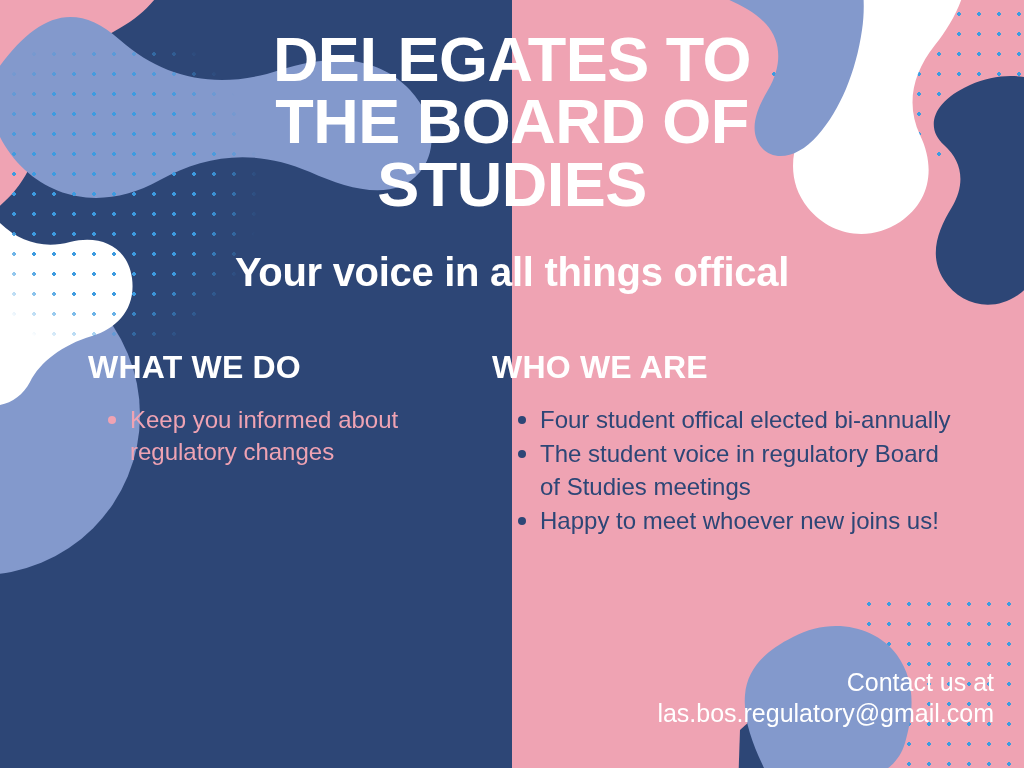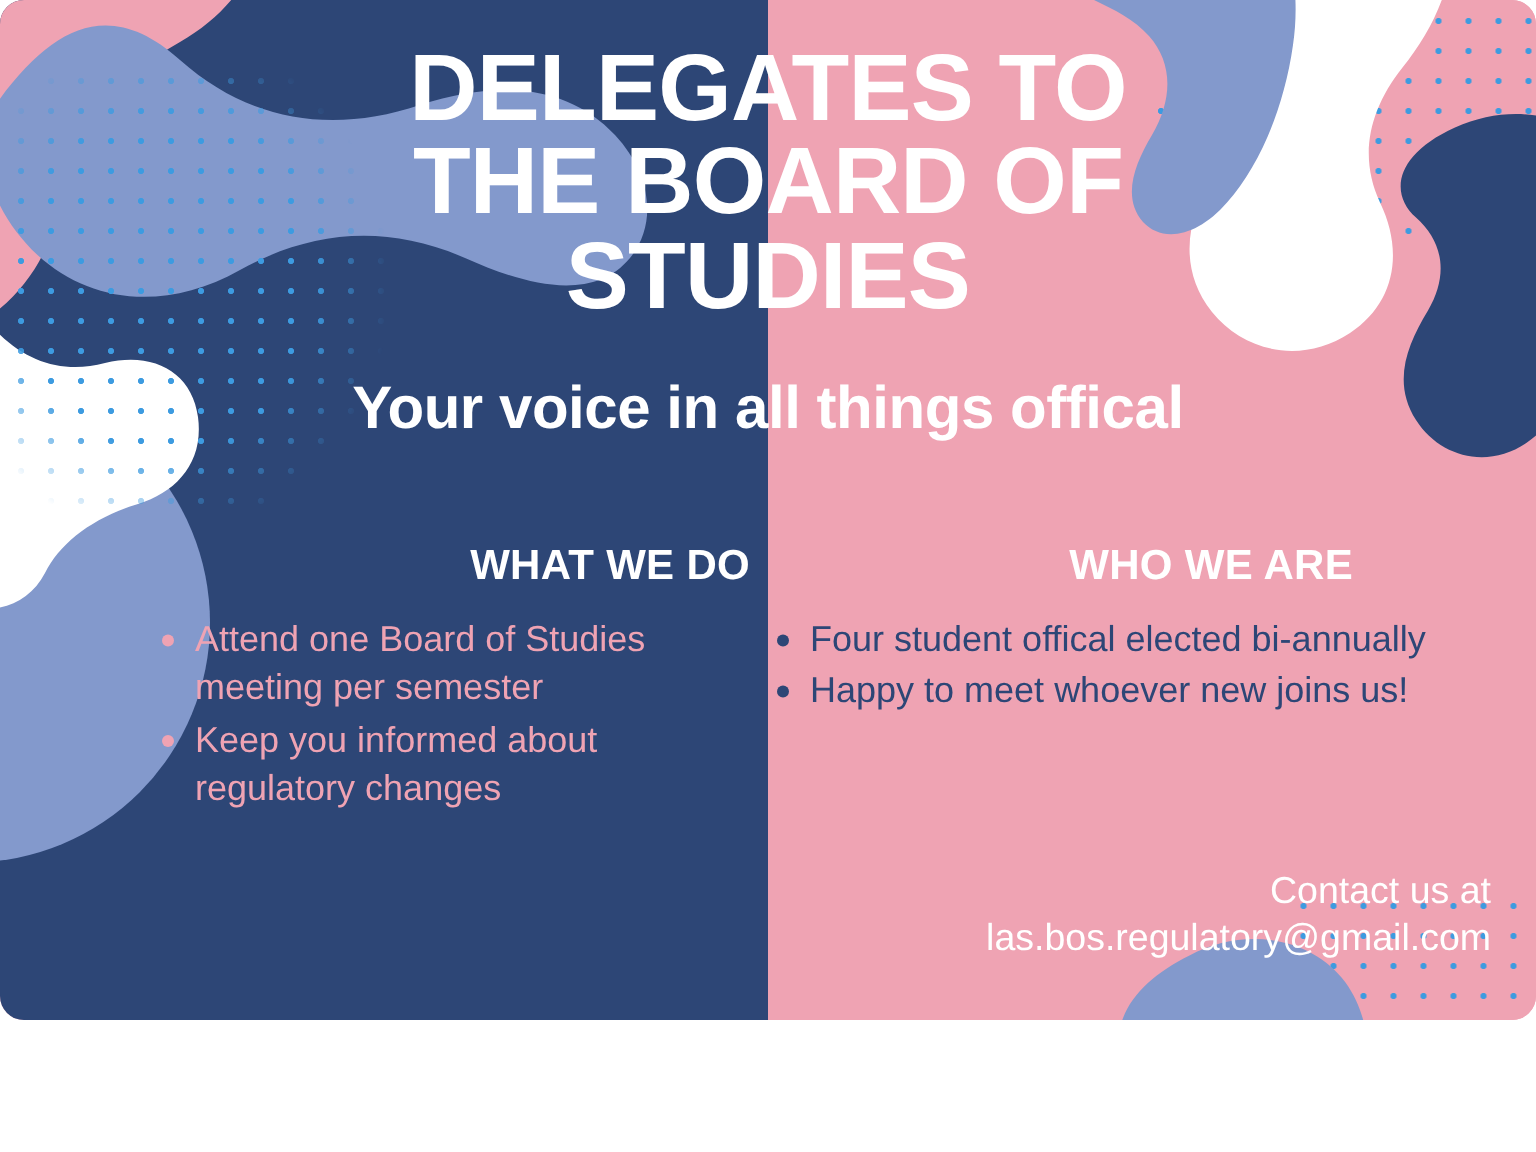--- a/index.html
+++ b/index.html
@@ -4,25 +4,24 @@
 <title>Delegates to the Board of Studies</title>
 <style>
   html, body {
     margin: 0;
     padding: 0;
     background: #ffffff;
   }
   #poster {
     position: relative;
     width: 1024px;
-    height: 680px;
+    height: 768px;
     overflow: hidden;
     font-family: "Liberation Sans", sans-serif;
     background: #EFA3B3;
-    border-radius: 16px;
     -webkit-font-smoothing: antialiased;
   }
 
   
   .half {
     position: absolute;
     top: 0;
     height: 768px;
   }
   .half-left  { left: 0;     width: 512px; background: #2D4676; }
@@ -78,26 +77,26 @@
   }
 
   .col {
     position: absolute;
     top: 345px;
   }
   .col-left  { left: 60px;  width: 440px; }
   .col-right { left: 492px; width: 470px; }
 
   .col-heading {
-    text-align: right;
-    color: #ffffff;
-    font-size: 28px;
+    text-align: left;
+    color: #ffffff;
+    font-size: 32px;
     font-weight: bold;
     letter-spacing: 0.2px;
-    margin: 16px 0 18px 0;
+    margin: 4px 0 18px 0;
   }
   .col-right .col-heading { padding-right: 60px; }
   .col-left  .col-heading { padding-left: 28px; }
 
   ul.bullets {
     list-style: none;
     margin: 0;
     padding: 0;
     font-size: 24px;
     line-height: 1.35;
@@ -224,33 +223,33 @@
     <div class="title">DELEGATES TO
 THE BOARD OF
 STUDIES</div>
 
     <div class="subtitle">Your voice in all things offical</div>
 
     <div class="col col-left">
       <div class="col-heading">WHAT WE DO</div>
       <ul class="bullets">
         <li>
-          <span>Attend one Board of Studies meeting per semester</span>
-        </li>
-        <li>
           <span>Keep you informed about regulatory changes</span>
         </li>
       </ul>
     </div>
 
     <div class="col col-right">
       <div class="col-heading">WHO WE ARE</div>
       <ul class="bullets">
         <li>
           <span>Four student offical elected bi-annually</span>
+        </li>
+        <li>
+          <span>The student voice in regulatory Board of Studies meetings</span>
         </li>
         <li>
           <span>Happy to meet whoever new joins us!</span>
         </li>
       </ul>
     </div>
 
     <div class="contact">
       <div>Contact us at</div>
       <div>las.bos.regulatory@gmail.com</div>

